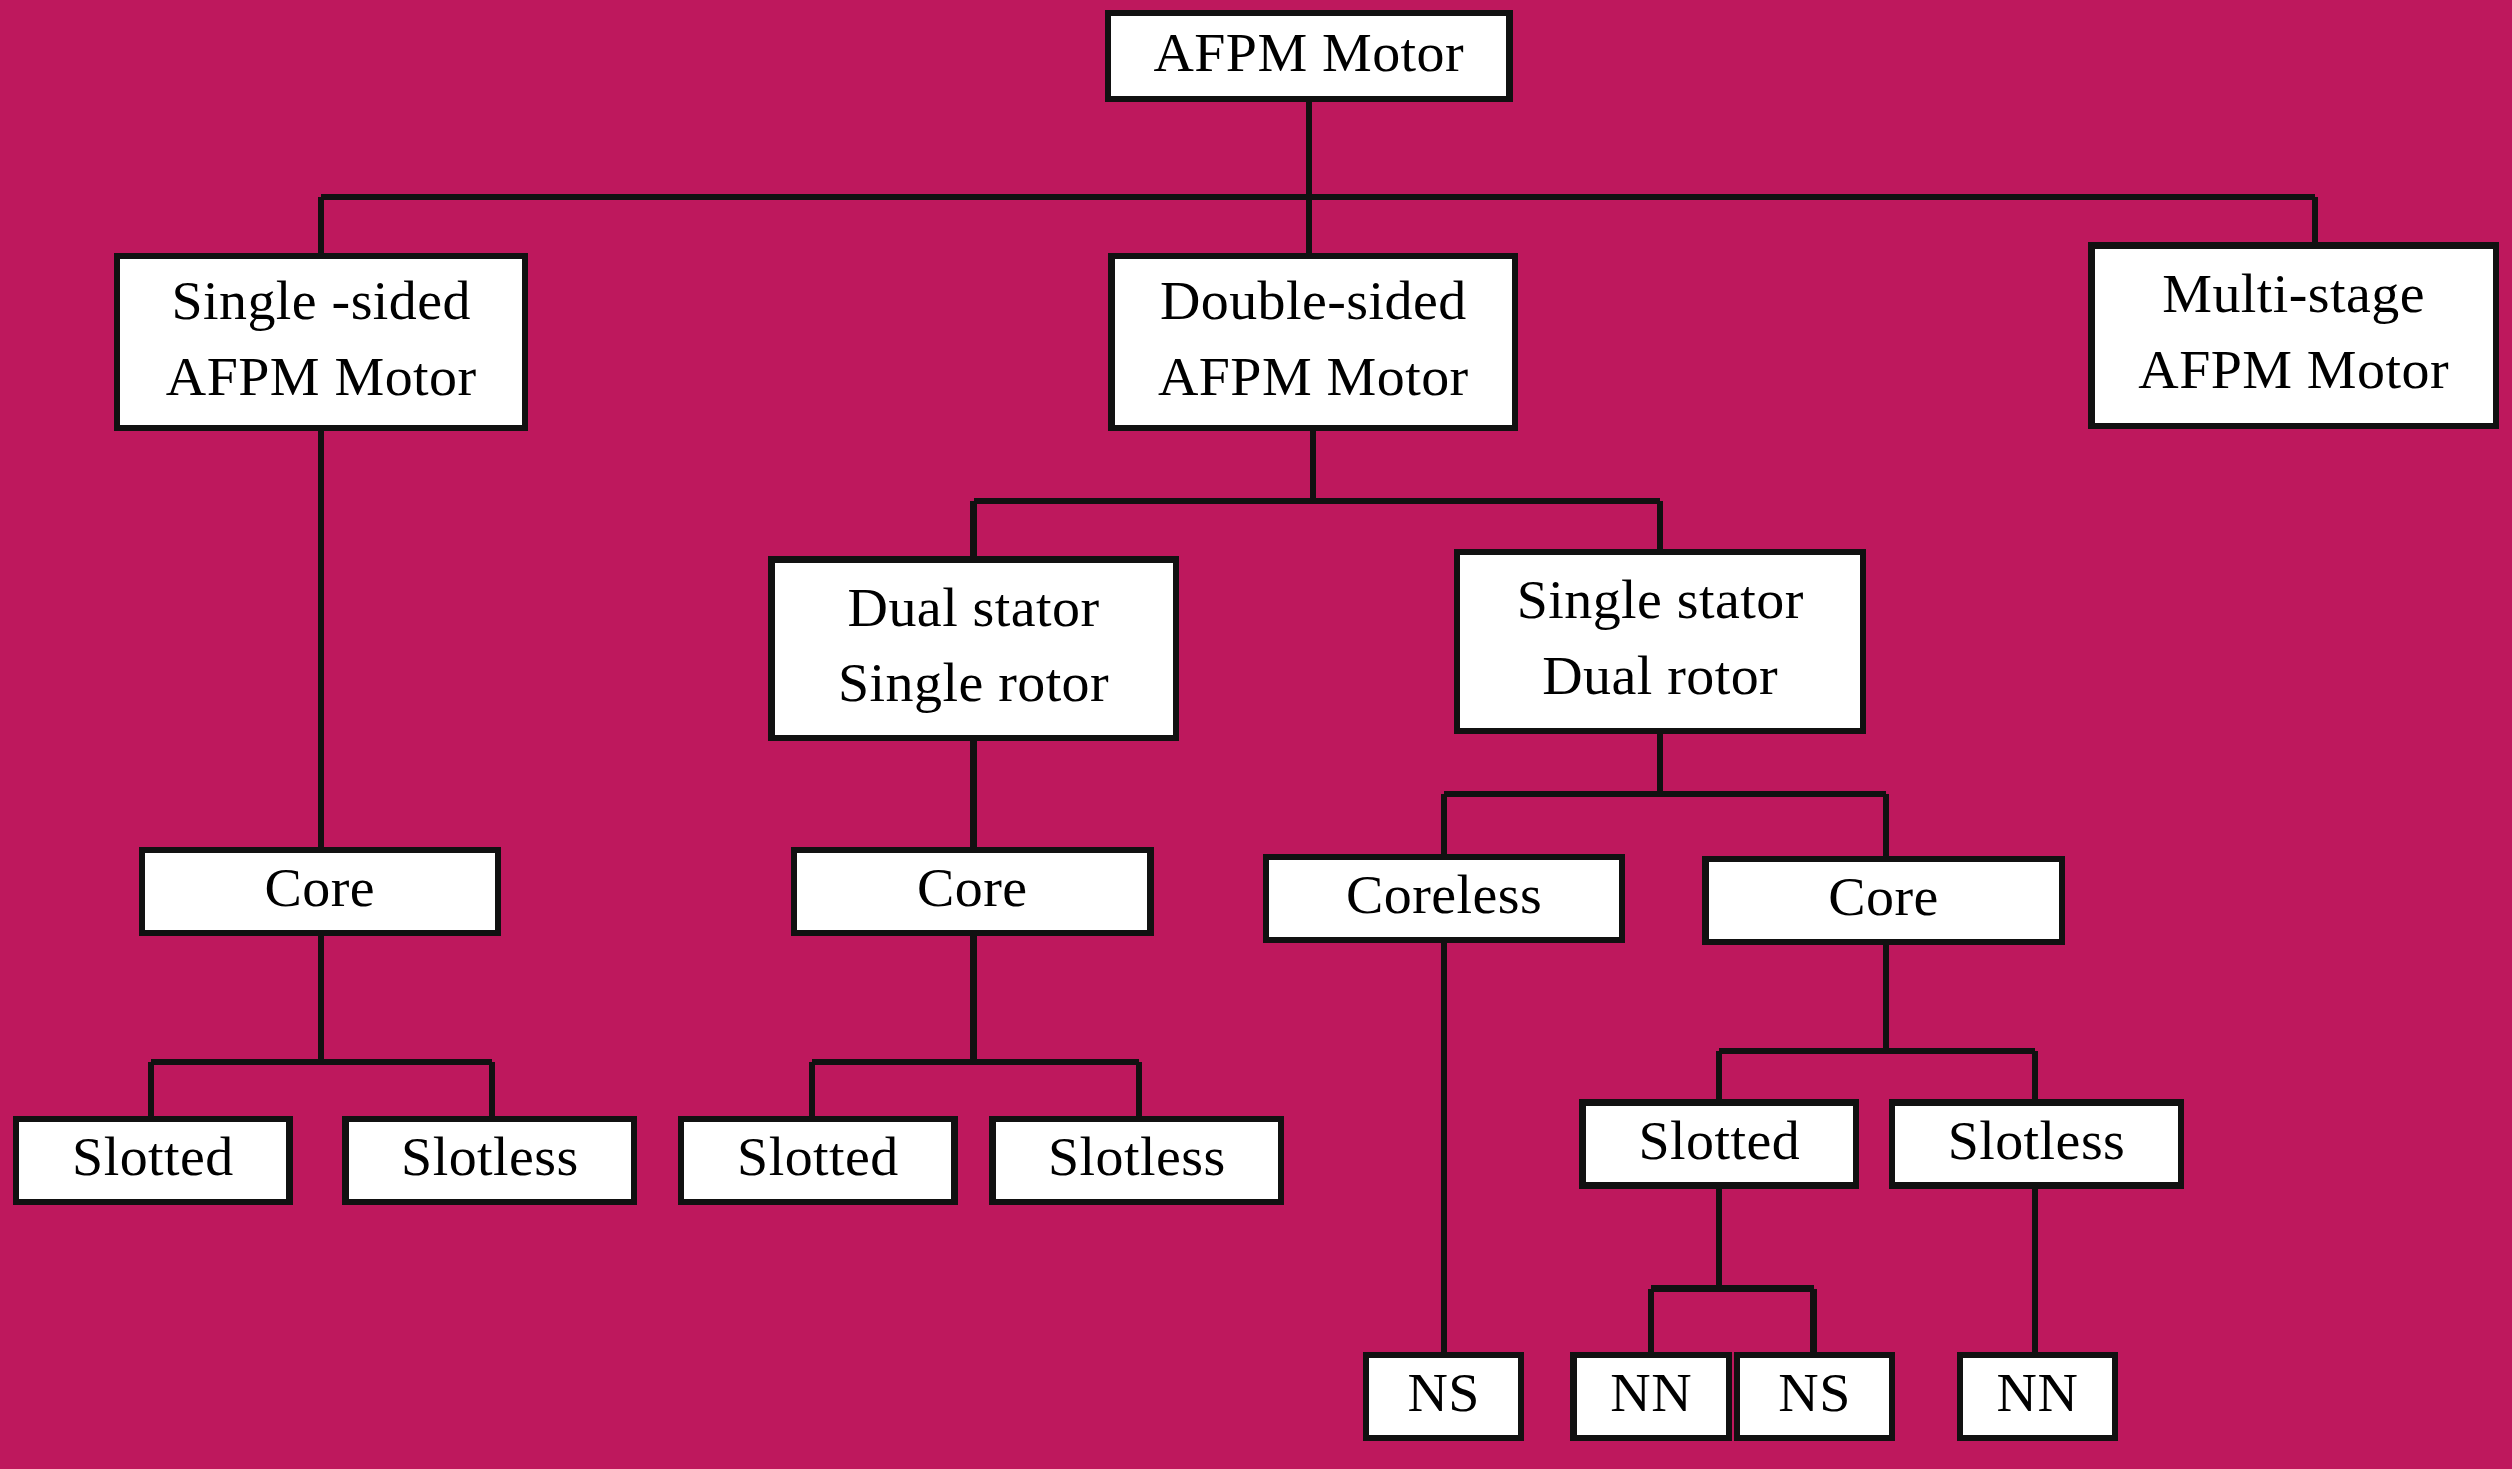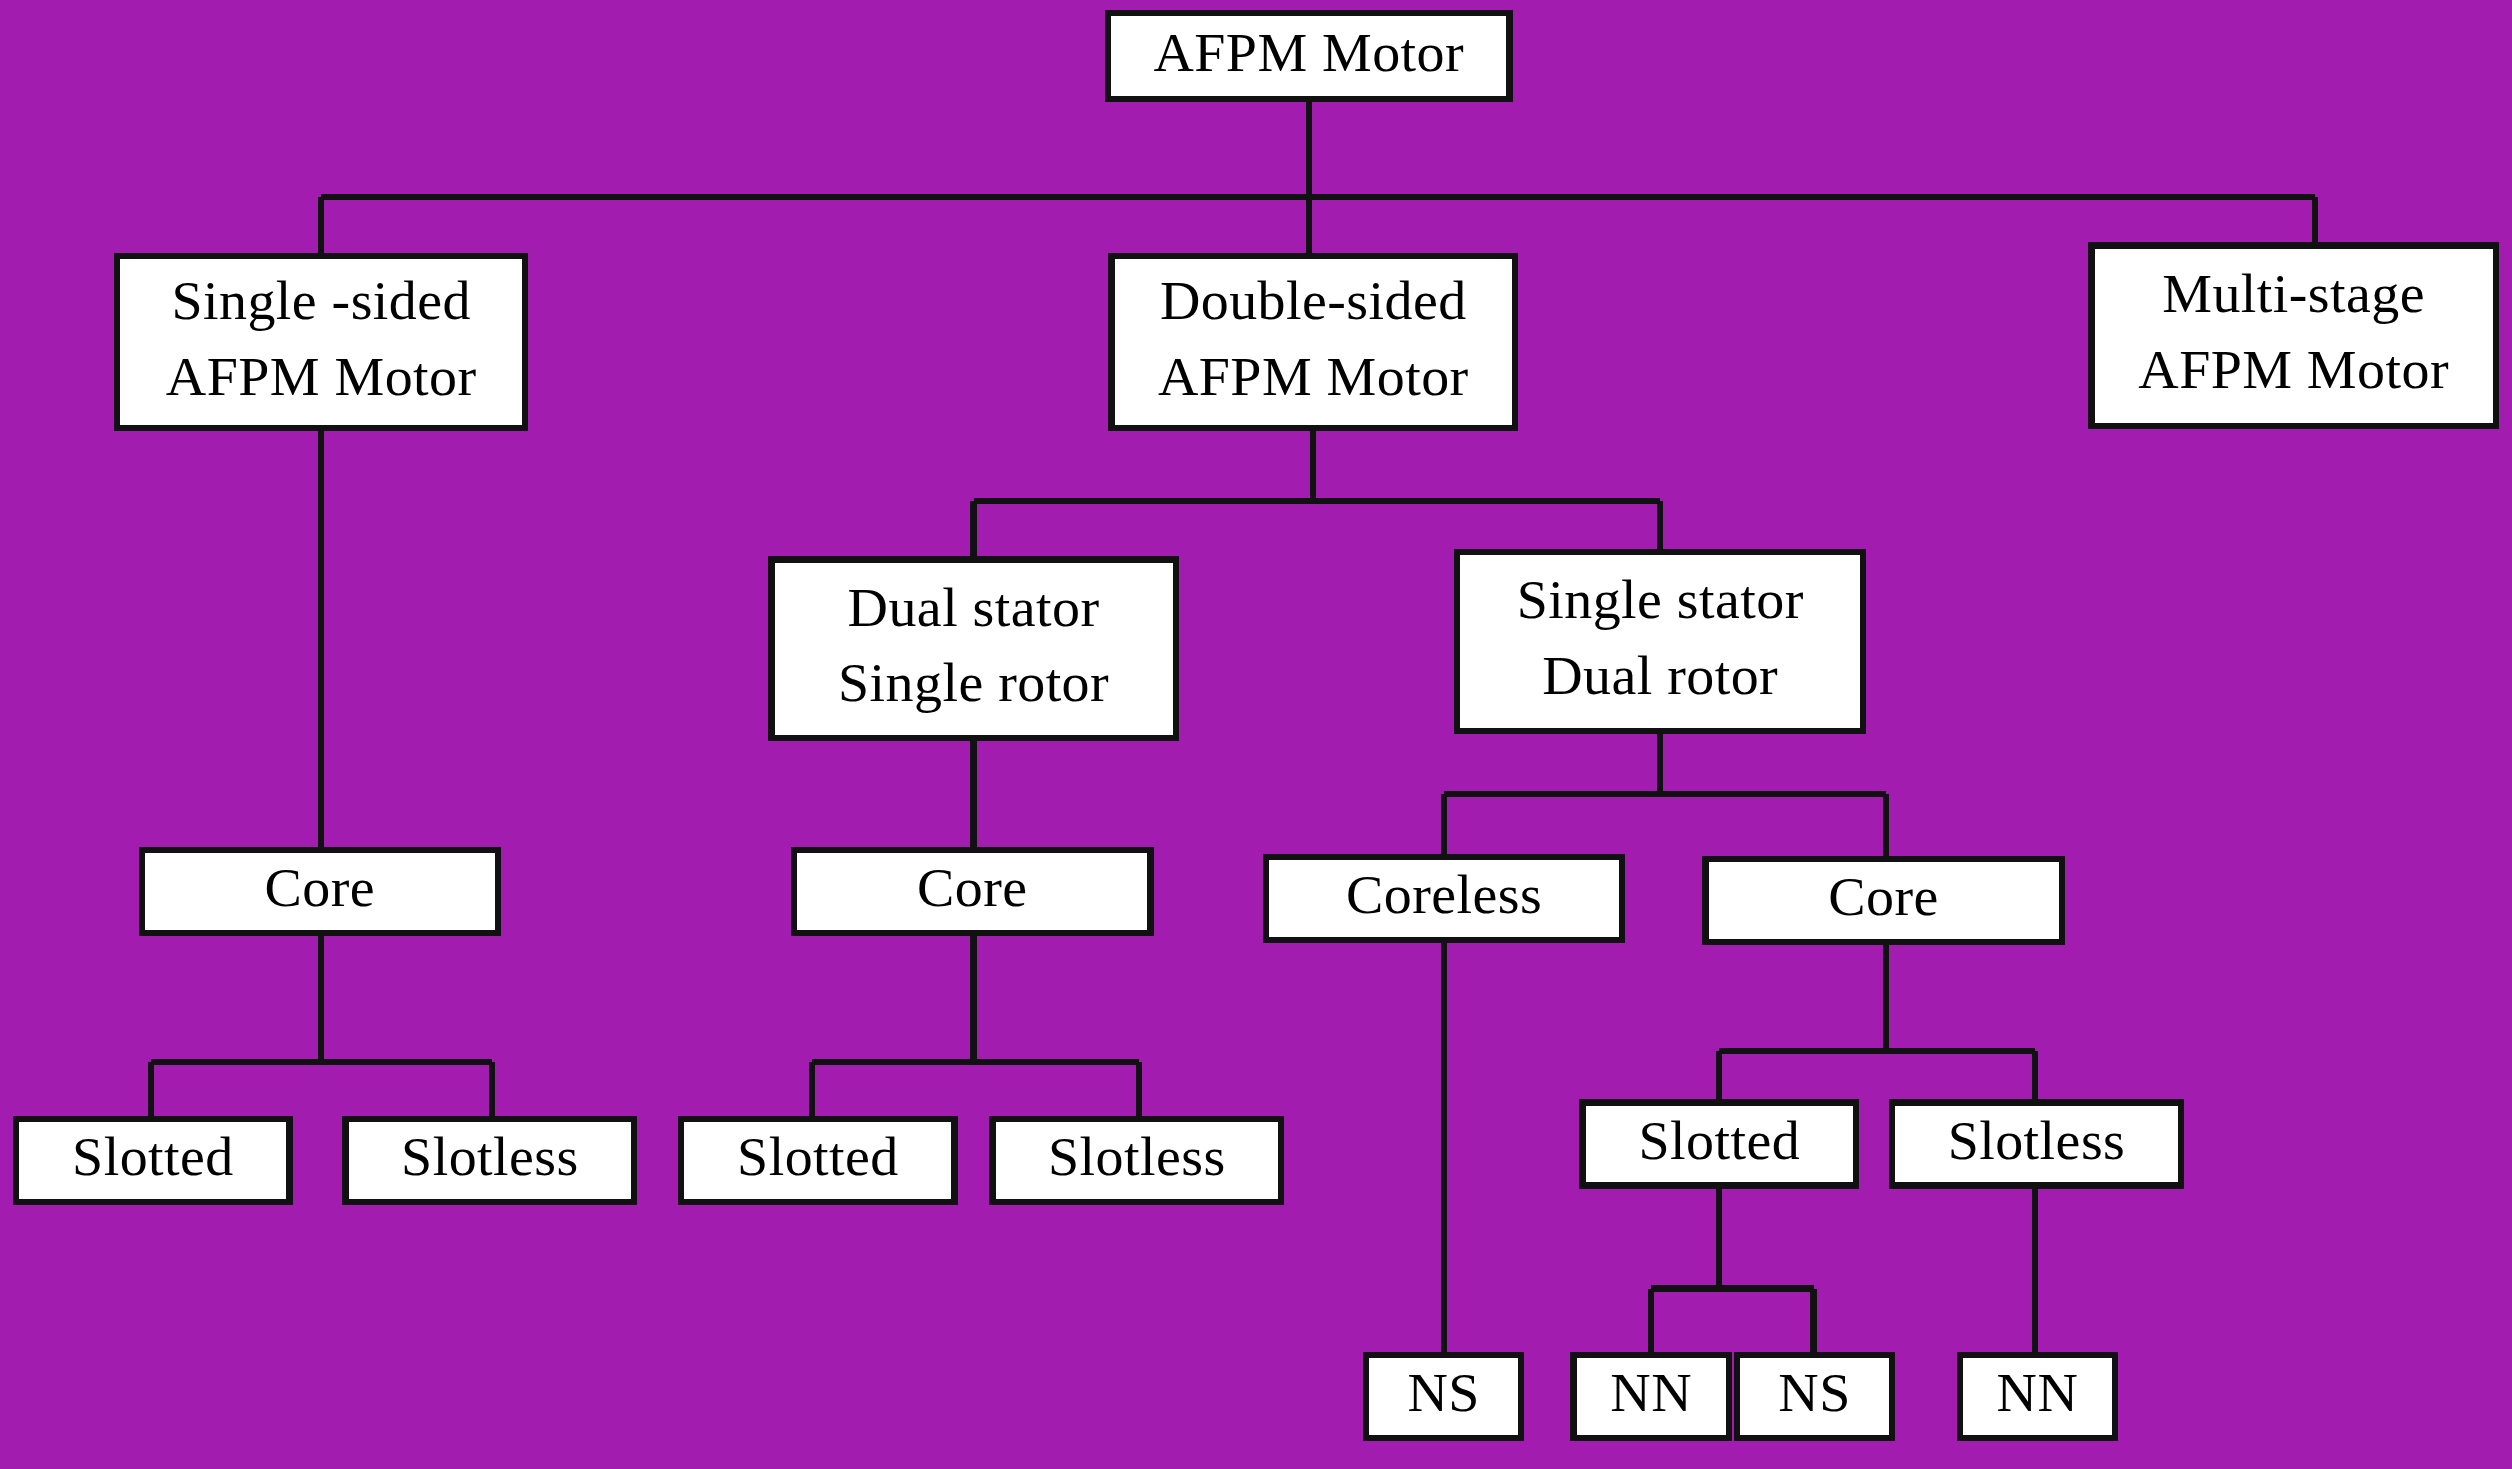--- a/index.html
+++ b/index.html
@@ -10,21 +10,21 @@
   body {
     width: 2512px;
     height: 1469px;
     font-family: "Liberation Serif", "DejaVu Serif", serif;
     overflow: hidden;
   }
   #diagram-root {
     position: relative;
     width: 2512px;
     height: 1469px;
-    background: #a21caf;
+    background: #be185d;
   }
   svg.tree-canvas {
     position: absolute;
     top: 0;
     left: 0;
     width: 2512px;
     height: 1469px;
     display: block;
   }
   .node-box {

